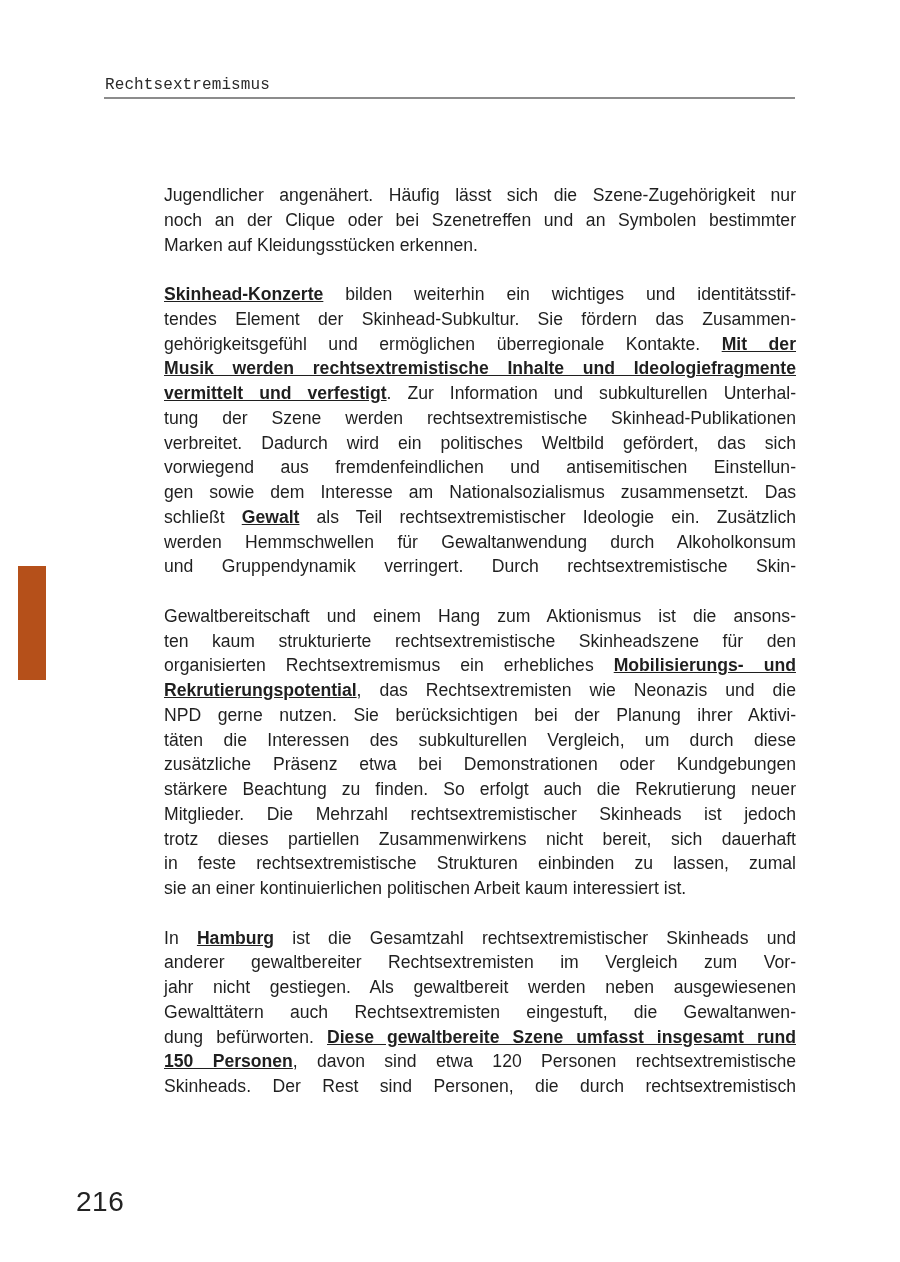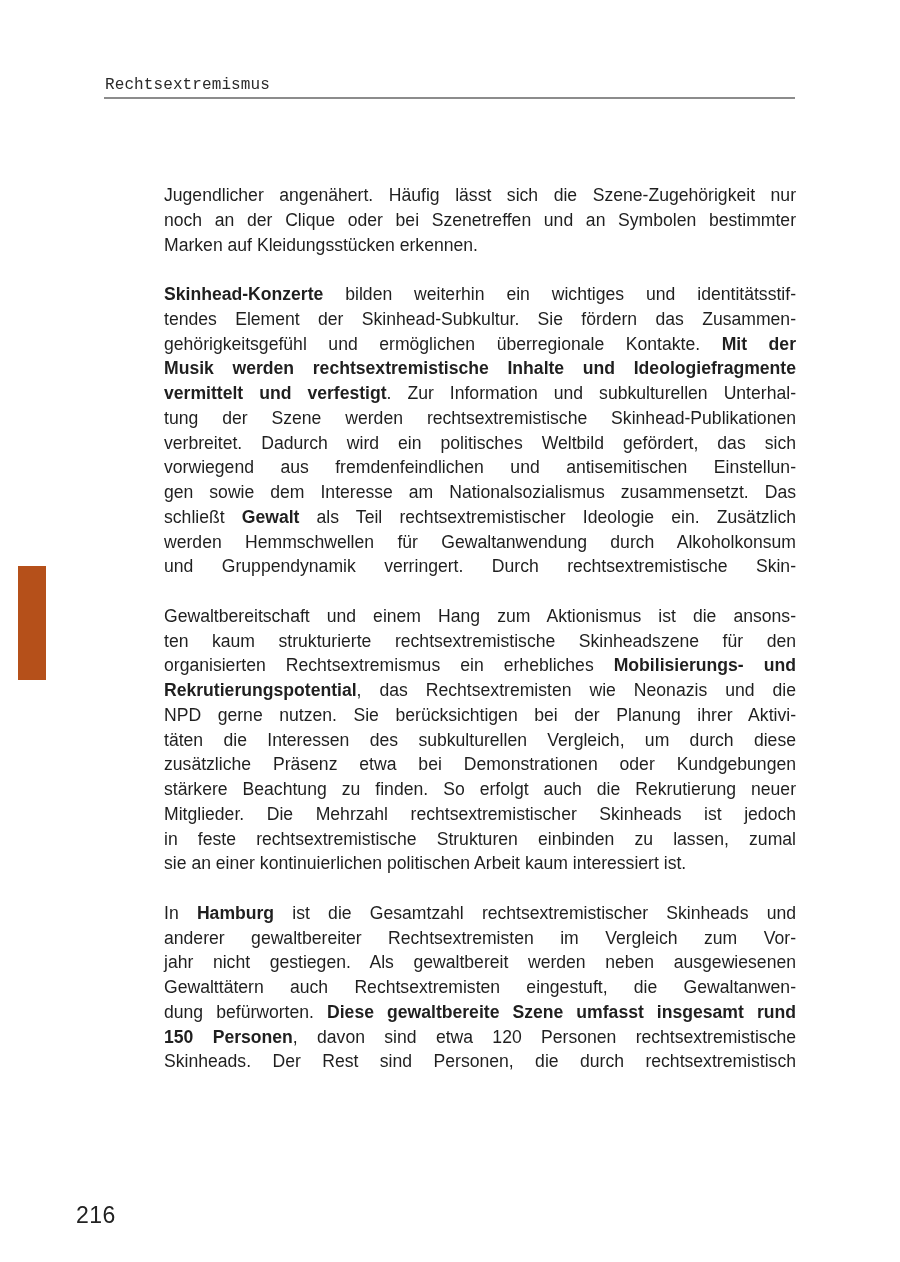--- a/index.html
+++ b/index.html
@@ -5,22 +5,22 @@
     html, body { margin: 0; padding: 0; background: #ffffff; }
     body { width: 900px; height: 1262px; position: relative; overflow: hidden;
       font-family: "Liberation Sans", sans-serif; color: #1f1f1f; }
     .running-head { position: absolute; left: 105px; top: 76px; font-size: 16px; color: #2a2a2a; letter-spacing: 0.1px; font-family: Liberation Mono, monospace; }
     .head-rule { position: absolute; left: 104px; top: 97px; width: 691px; height: 2px; background: #8c8c8c; }
     .side-tab { position: absolute; left: 18px; top: 566px; width: 28px; height: 114px; background: #b5501a; }
     .body-text { position: absolute; left: 164px; top: 146px; width: 632px; font-size: 17.6px; line-height: 24.75px; margin-top: 37px; }
     .para { margin: 0 0 24.75px 0; text-align: justify; hyphens: manual; }
     .line { display: block; text-align: justify; text-align-last: justify; white-space: nowrap; }
     .line.last { text-align-last: left; }
-    b { font-weight: bold; }
-    .page-number { position: absolute; left: 76px; top: 1186px; font-size: 23px; color: #222; letter-spacing: 0.5px; margin-top: 16px; }
+    b { font-weight: bold; text-decoration: underline; }
+    .page-number { position: absolute; left: 76px; top: 1186px; font-size: 28px; color: #222; letter-spacing: 0.5px; }
   </style>
 </head>
 <body>
 
 <div class="running-head">Rechtsextremismus</div>
 <div class="head-rule"></div>
 <div class="side-tab"></div>
 
 <div class="body-text" id="body-text">
     <div class="para">
@@ -45,20 +45,21 @@
     <div class="para">
       <span class="line"><span>Gewaltbereitschaft und einem Hang zum Aktionismus ist die ansons-</span></span>
       <span class="line"><span>ten kaum strukturierte rechtsextremistische Skinheadszene für den</span></span>
       <span class="line"><span>organisierten Rechtsextremismus ein erhebliches </span><b>Mobilisierungs- und</b></span>
       <span class="line"><b>Rekrutierungspotential</b><span>, das Rechtsextremisten wie Neonazis und die</span></span>
       <span class="line"><span>NPD gerne nutzen. Sie berücksichtigen bei der Planung ihrer Aktivi-</span></span>
       <span class="line"><span>täten die Interessen des subkulturellen Vergleich, um durch diese</span></span>
       <span class="line"><span>zusätzliche Präsenz etwa bei Demonstrationen oder Kundgebungen</span></span>
       <span class="line"><span>stärkere Beachtung zu finden. So erfolgt auch die Rekrutierung neuer</span></span>
       <span class="line"><span>Mitglieder. Die Mehrzahl rechtsextremistischer Skinheads ist jedoch</span></span>
+      <span class="line"><span>trotz dieses partiellen Zusammenwirkens nicht bereit, sich dauerhaft</span></span>
       <span class="line"><span>in feste rechtsextremistische Strukturen einbinden zu lassen, zumal</span></span>
       <span class="line last"><span>sie an einer kontinuierlichen politischen Arbeit kaum interessiert ist.</span></span>
     </div>
     <div class="para">
       <span class="line"><span>In </span><b>Hamburg</b><span> ist die Gesamtzahl rechtsextremistischer Skinheads und</span></span>
       <span class="line"><span>anderer gewaltbereiter Rechtsextremisten im Vergleich zum Vor-</span></span>
       <span class="line"><span>jahr nicht gestiegen. Als gewaltbereit werden neben ausgewiesenen</span></span>
       <span class="line"><span>Gewalttätern auch Rechtsextremisten eingestuft, die Gewaltanwen-</span></span>
       <span class="line"><span>dung befürworten. </span><b>Diese gewaltbereite Szene umfasst insgesamt rund</b></span>
       <span class="line"><b>150 Personen</b><span>, davon sind etwa 120 Personen rechtsextremistische</span></span>

